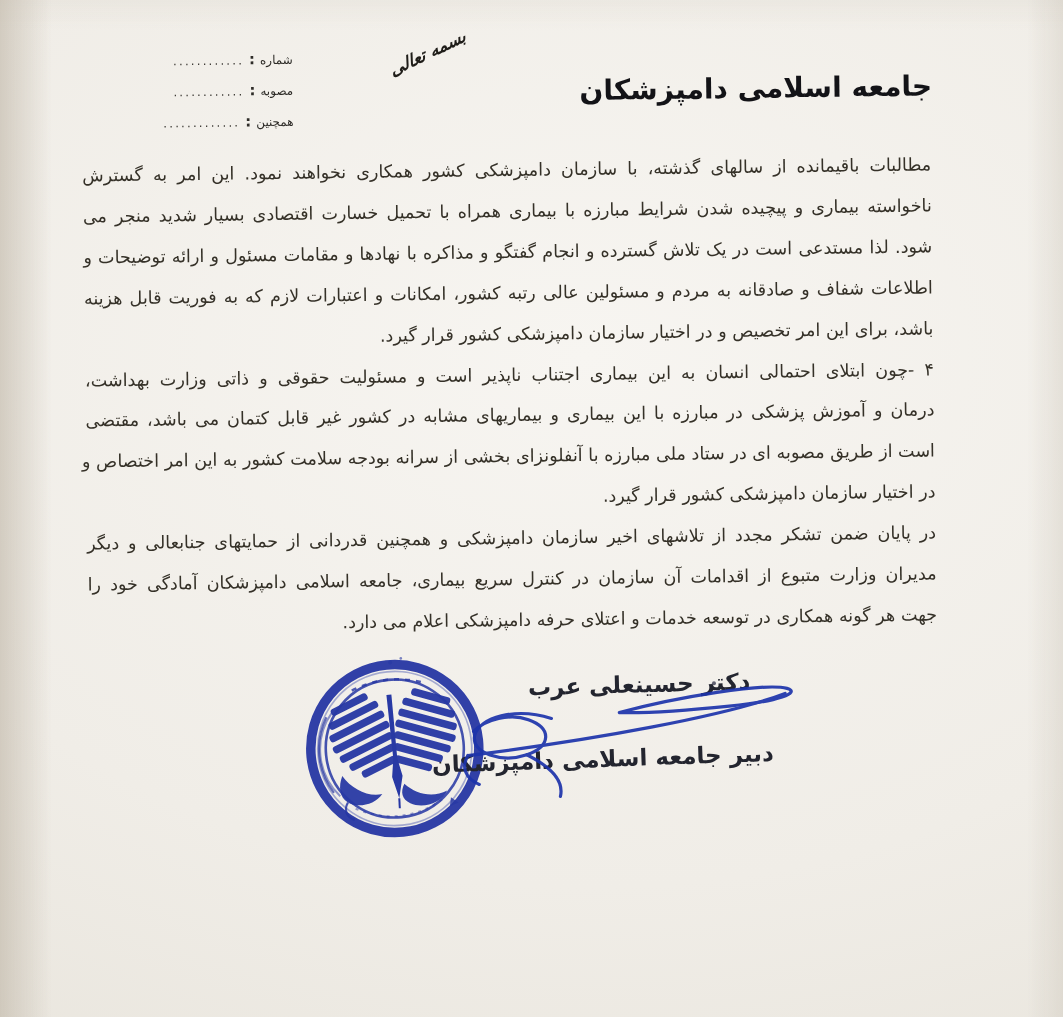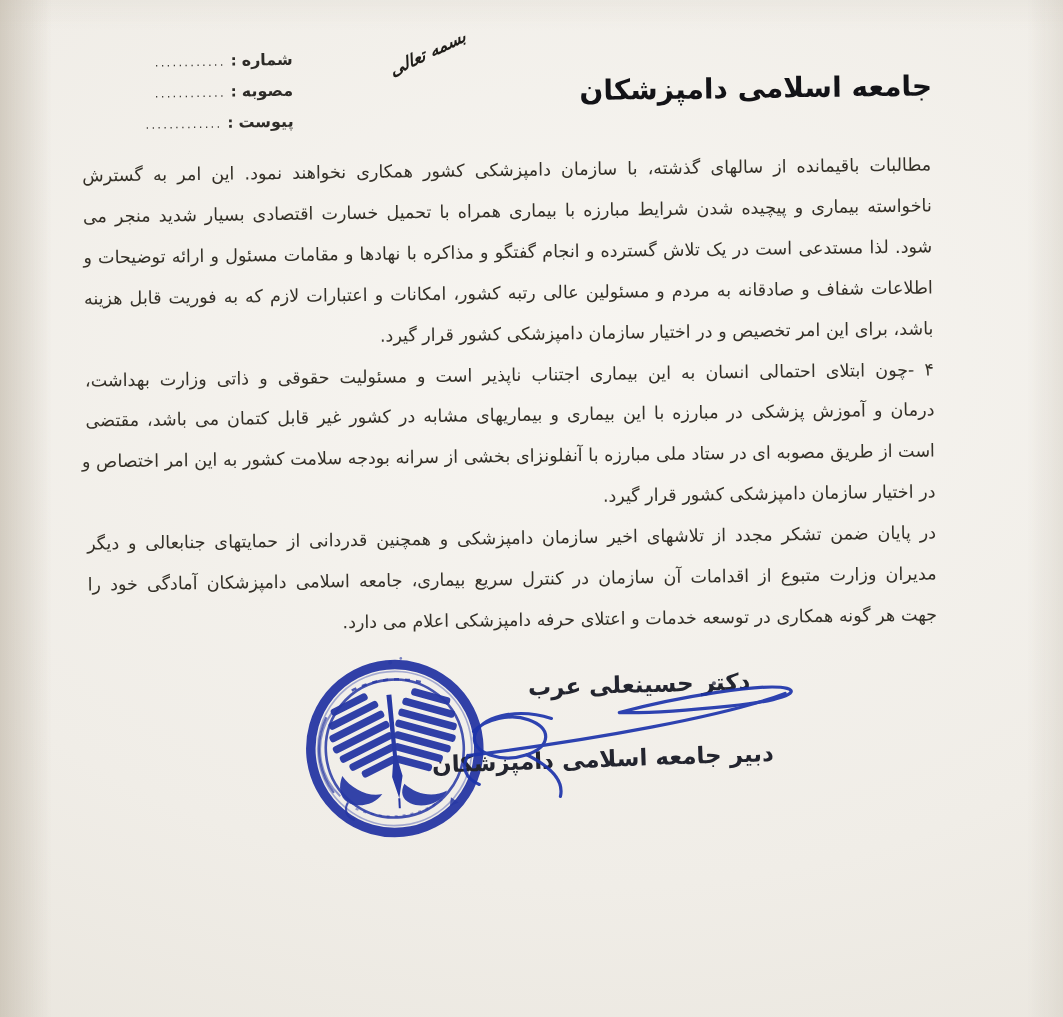--- a/index.html
+++ b/index.html
@@ -23,21 +23,21 @@
   
   .ref-fields {
     position: absolute; left: 128px; top: 46px; width: 170px;
     direction: rtl;
   }
   .field-row {
     display: flex; align-items: baseline; gap: 5px;
     height: 22px; margin-bottom: 9px;
     color: #2e2c28;
   }
-  .flabel { font-size: 16px; font-weight: bold; white-space: nowrap; }
+  .flabel { font-size: 12px; font-weight: normal; white-space: nowrap; }
   .fcolon { font-size: 15px; font-weight: bold; }
   .fdots  { font-size: 12px; letter-spacing: 2.1px; color: #3f3c37; white-space: nowrap; overflow: hidden; }
   
   .besmele {
     position: absolute; left: 396px; top: 58px;
     transform: rotate(-25deg) skewX(-10deg);
     transform-origin: left center;
     font-size: 17px; font-weight: bold; font-style: italic;
     color: #1f1d19; white-space: nowrap;
   }
@@ -90,21 +90,21 @@
         <span class="flabel">شماره</span>
         <span class="fcolon">:</span>
         <span class="fdots">............</span>
       </div>
       <div class="field-row">
         <span class="flabel">مصوبه</span>
         <span class="fcolon">:</span>
         <span class="fdots">............</span>
       </div>
       <div class="field-row">
-        <span class="flabel">پیوست</span>
+        <span class="flabel">همچنین</span>
         <span class="fcolon">:</span>
         <span class="fdots">.............</span>
       </div>
     </div>
 
   <div class="besmele">بسمه تعالی</div>
 
   <h1 class="org-title">جامعه اسلامی دامپزشکان</h1>
 
   <div class="body-block">

